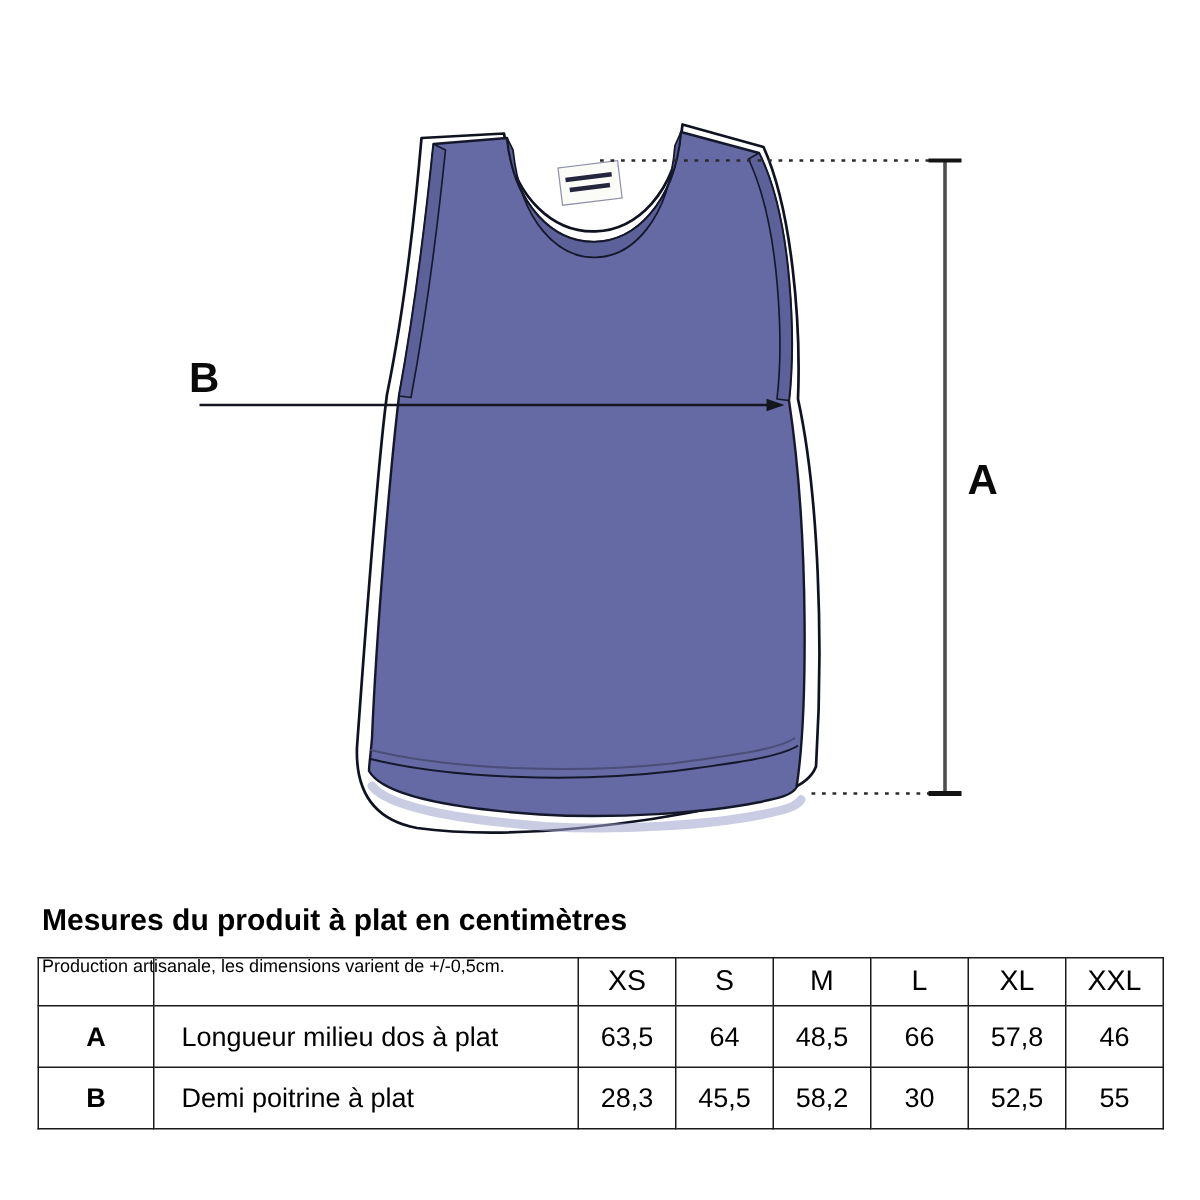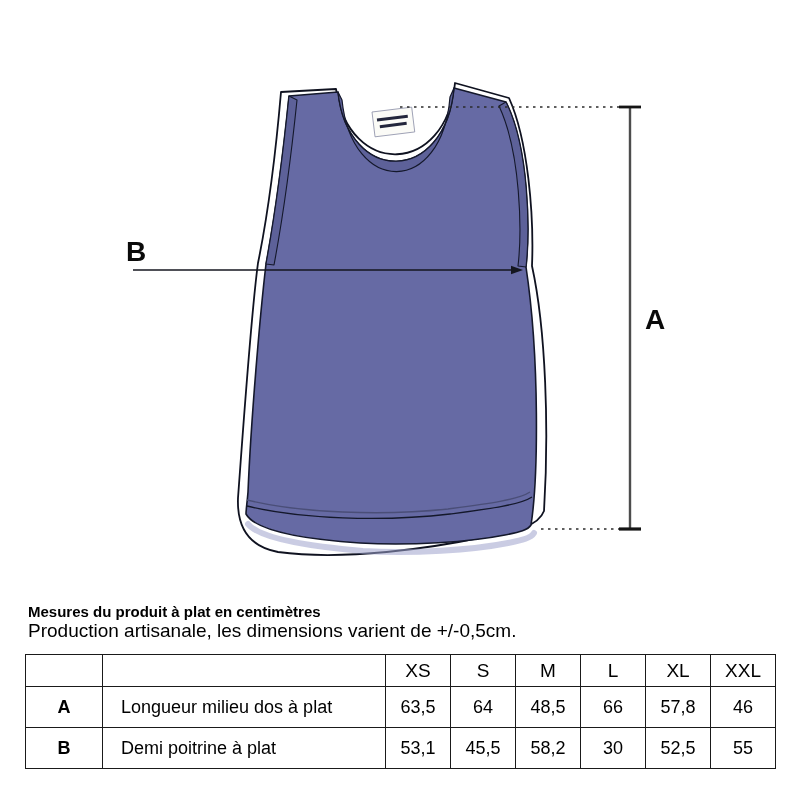--- a/index.html
+++ b/index.html
@@ -10,24 +10,24 @@
   }
   .illustration{position:absolute;left:0;top:0;width:800px;height:600px;}
   .illustration svg{position:absolute;left:0;top:0;}
   .measure-label{
     position:absolute;font-weight:bold;font-size:28px;line-height:1;
     color:#0a0a0a;letter-spacing:0.5px;
   }
   #label-A{left:645px;top:306px;}
   #label-B{left:126px;top:238px;}
   .notes{position:absolute;left:28px;top:603px;width:720px;}
-  .notes .title{font-size:15px;font-weight:bold;margin:0 0 0 0;}
-  .notes .subtitle{font-size:19px;font-weight:normal;margin:0;}
+  .notes .title{font-size:20px;font-weight:bold;margin:0 0 11px 0;}
+  .notes .subtitle{font-size:12px;font-weight:normal;margin:0;}
   table.size-table{
-    position:absolute;left:25px;top:654px;width:751px;
+    position:absolute;left:25px;top:638px;width:751px;
     border-collapse:collapse;table-layout:fixed;
   }
   table.size-table td{
     border:1.4px solid #1a1a1a;text-align:center;vertical-align:middle;
     font-size:18px;padding:0;
   }
   table.size-table tr.header-row td{height:31px;font-size:19px;}
   table.size-table tr.data-row td{height:40px;}
   td.c-letter{font-weight:bold;font-size:24px;}
   td.c-label{text-align:left !important;padding-left:18px !important;font-size:17.5px;margin-top:28px;}
@@ -128,21 +128,21 @@
     <td>63,5</td>
     <td>64</td>
     <td>48,5</td>
     <td>66</td>
     <td>57,8</td>
     <td>46</td>
   </tr>
   <tr class="data-row">
     <td class="c-letter">B</td>
     <td class="c-label">Demi poitrine à plat</td>
-    <td>53,1</td>
+    <td>28,3</td>
     <td>45,5</td>
     <td>58,2</td>
     <td>30</td>
     <td>52,5</td>
     <td>55</td>
   </tr>
 </tbody>
   </table>
 
 </body></html>

